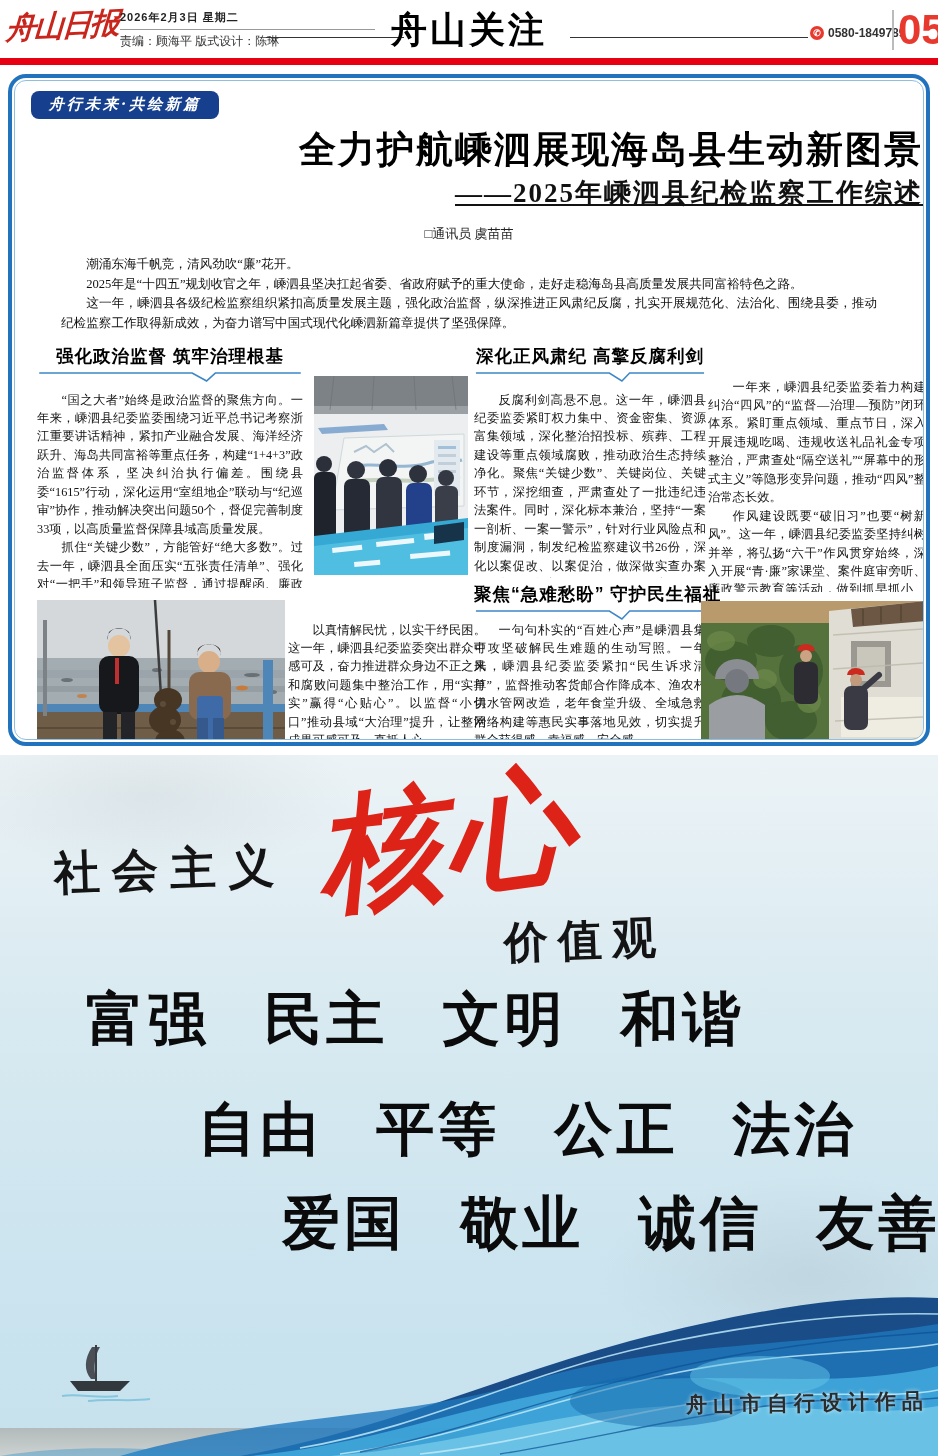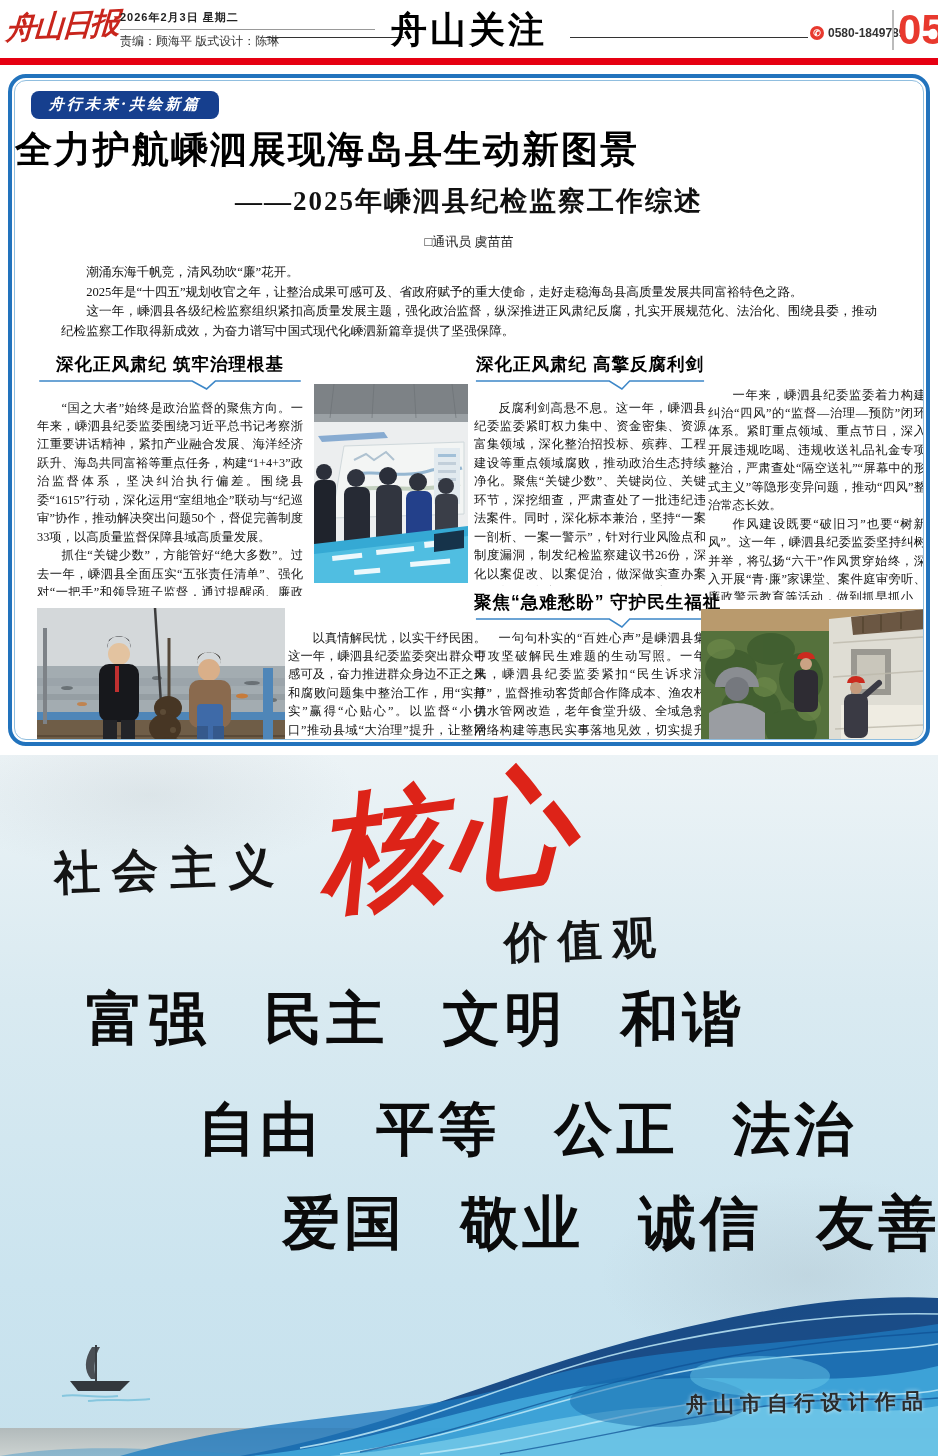--- a/index.html
+++ b/index.html
@@ -35,23 +35,23 @@
   .page-num { position:absolute; left:898px; top:6px; font:bold 42px "Liberation Sans", sans-serif; color:#e8392e; }
   .red-bar { position:absolute; top:58px; left:0; right:0; height:7px; background:#e60012; }
 
   
   .frame { position:absolute; top:74px; left:8px; right:8px; height:672px;
     border:4px solid #2273bd; border-radius:18px; padding:2px; background:#fff; }
   .frame-inner { width:100%; height:100%; border:1px solid #90bedf; border-radius:12px;
     position:relative; overflow:hidden; background:#fff; }
   .badge { position:absolute; left:16px; top:10px; background:#163f8e; color:#fff;
     font:italic bold 15px "DejaVu Serif", serif; padding:4px 18px 5px; border-radius:8px; letter-spacing:3px; }
-  .headline { text-align:left; margin-top:44px; font:900 37px "Liberation Sans", sans-serif;
+  .headline { text-align:right; margin-top:44px; font:900 37px "Liberation Sans", sans-serif;
     letter-spacing:2px; color:#000; }
-  .subheadline { text-align:center; margin-top:8px; font:600 27px "Liberation Serif", serif; letter-spacing:2px; }
+  .subheadline { text-align:right; font:600 27px "Liberation Serif", serif; letter-spacing:2px;text-decoration:underline; }
   .byline { text-align:center; margin-top:14px; font-size:13px; color:#222; }
   .lead { margin:12px 46px 0; font-size:12.6px; line-height:1.56; text-align:justify; color:#111; }
   .lead p { text-indent:2em; }
 
   .cols { position:relative; margin:10px 22px 0; height:452px;
     font-size:12.3px; line-height:1.5; text-align:justify; color:#141414; }
   .cols p { text-indent:2em; }
   .abs { position:absolute; }
   .col { overflow:hidden; }
   .sec-header { font:bold 17.5px "Liberation Sans", sans-serif; text-align:center;
@@ -122,28 +122,28 @@
 
   <div class="frame">
     <div class="frame-inner">
       <div class="badge">舟行未来·共绘新篇</div>
       <h1 class="headline">全力护航嵊泗展现海岛县生动新图景</h1>
       <h2 class="subheadline">——2025年嵊泗县纪检监察工作综述</h2>
       <div class="byline">□通讯员 虞苗苗</div>
 
       <div class="lead">
         <p>潮涌东海千帆竞，清风劲吹“廉”花开。</p>
-        <p>2025年是“十四五”规划收官之年，让整治成果可感可及、省政府赋予的重大使命，走好走稳海岛县高质量发展共同富裕特色之路。</p>
+        <p>2025年是“十四五”规划收官之年，嵊泗县坚决扛起省委、省政府赋予的重大使命，走好走稳海岛县高质量发展共同富裕特色之路。</p>
         <p>这一年，嵊泗县各级纪检监察组织紧扣高质量发展主题，强化政治监督，纵深推进正风肃纪反腐，扎实开展规范化、法治化、围绕县委，推动纪检监察工作取得新成效，为奋力谱写中国式现代化嵊泗新篇章提供了坚强保障。</p>
       </div>
 
       <div class="cols">
 
         <div class="abs col" id="col-a">
-          <div class="sec-header">深化正风肃纪 筑牢治理根基</div>
+          <div class="sec-header">强化政治监督 筑牢治理根基</div>
           <svg class="sec-underline" viewBox="0 0 240 12" preserveAspectRatio="none">
               <path d="M2 2 H140 L153 10 L161 2 H238" fill="none" stroke="#3d87c8" stroke-width="1.6"></path>
             </svg>
           <p>“国之大者”始终是政治监督的聚焦方向。一年来，嵊泗县纪委监委围绕习近平总书记考察浙江重要讲话精神，紧扣产业融合发展、海洋经济跃升、海岛共同富裕等重点任务，构建“1+4+3”政治监督体系，坚决纠治执行偏差。围绕县委“1615”行动，深化运用“室组地企”联动与“纪巡审”协作，推动解决突出问题50个，督促完善制度33项，以高质量监督保障县域高质量发展。</p>
           <p>抓住“关键少数”，方能管好“绝大多数”。过去一年，嵊泗县全面压实“五张责任清单”、强化对“一把手”和领导班子监督，通过提醒函、廉政谈话、政治家访等方式，推动责任层层传导、一贯到底，持续巩固风清气正的政治生态。</p>
 
         </div>
 
         <svg class="abs photo" id="photo-boat" viewBox="0 0 248 184">
           <rect width="248" height="62" fill="#d4d8da"></rect>

